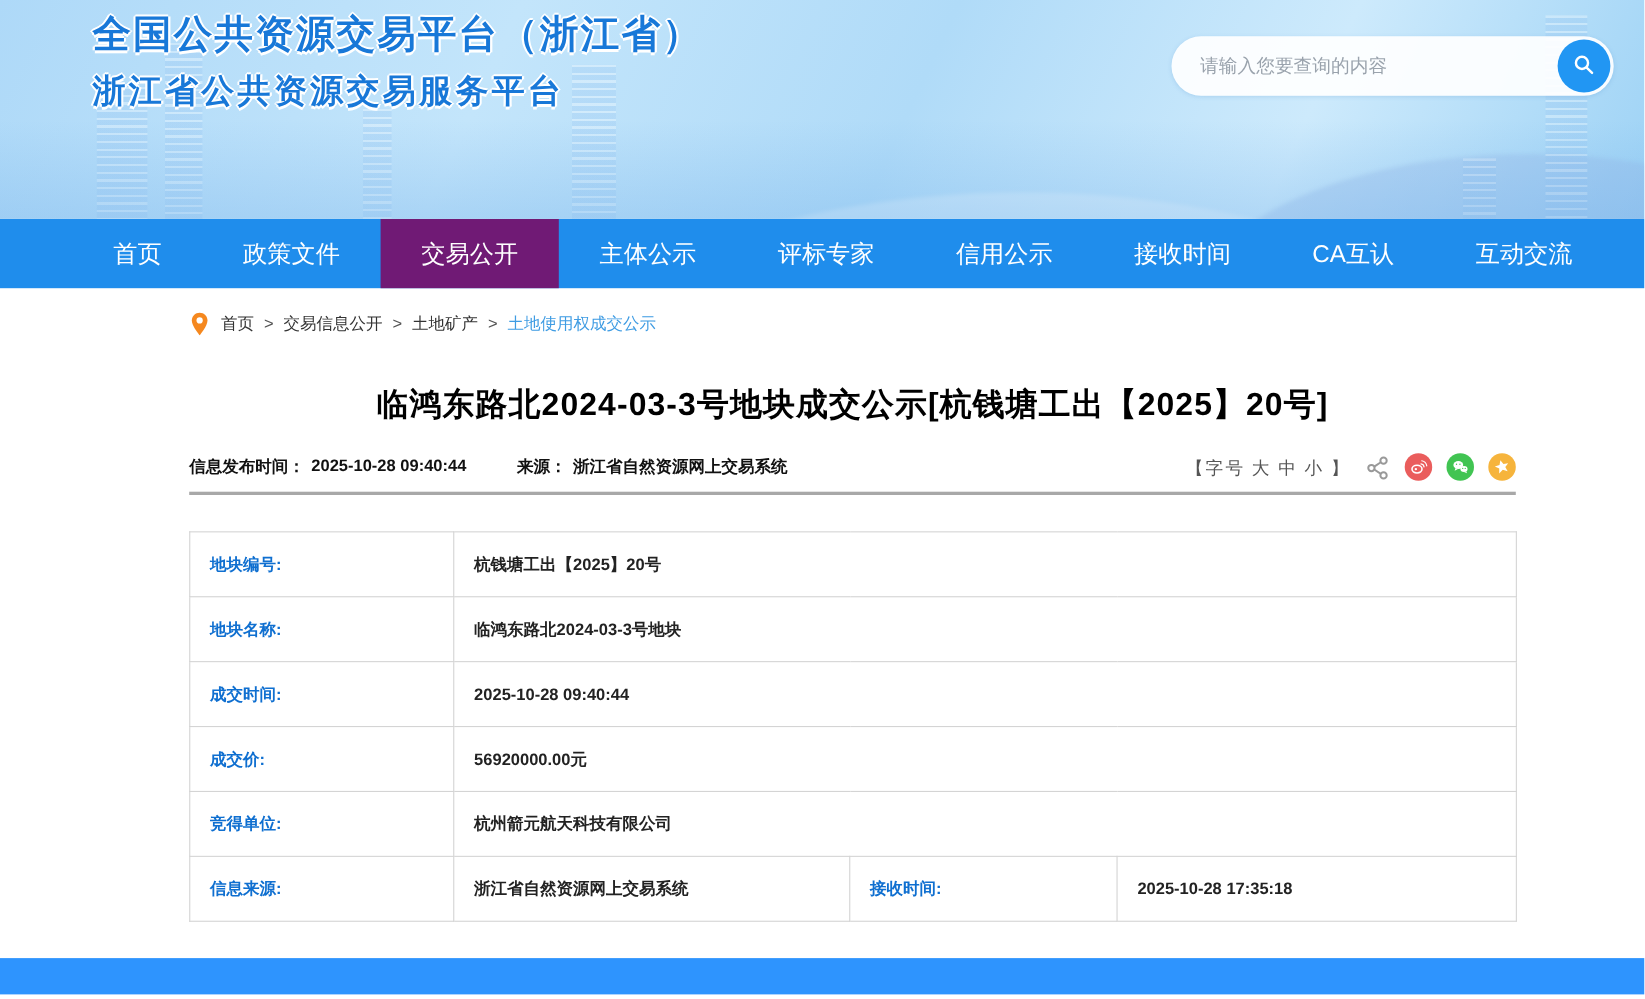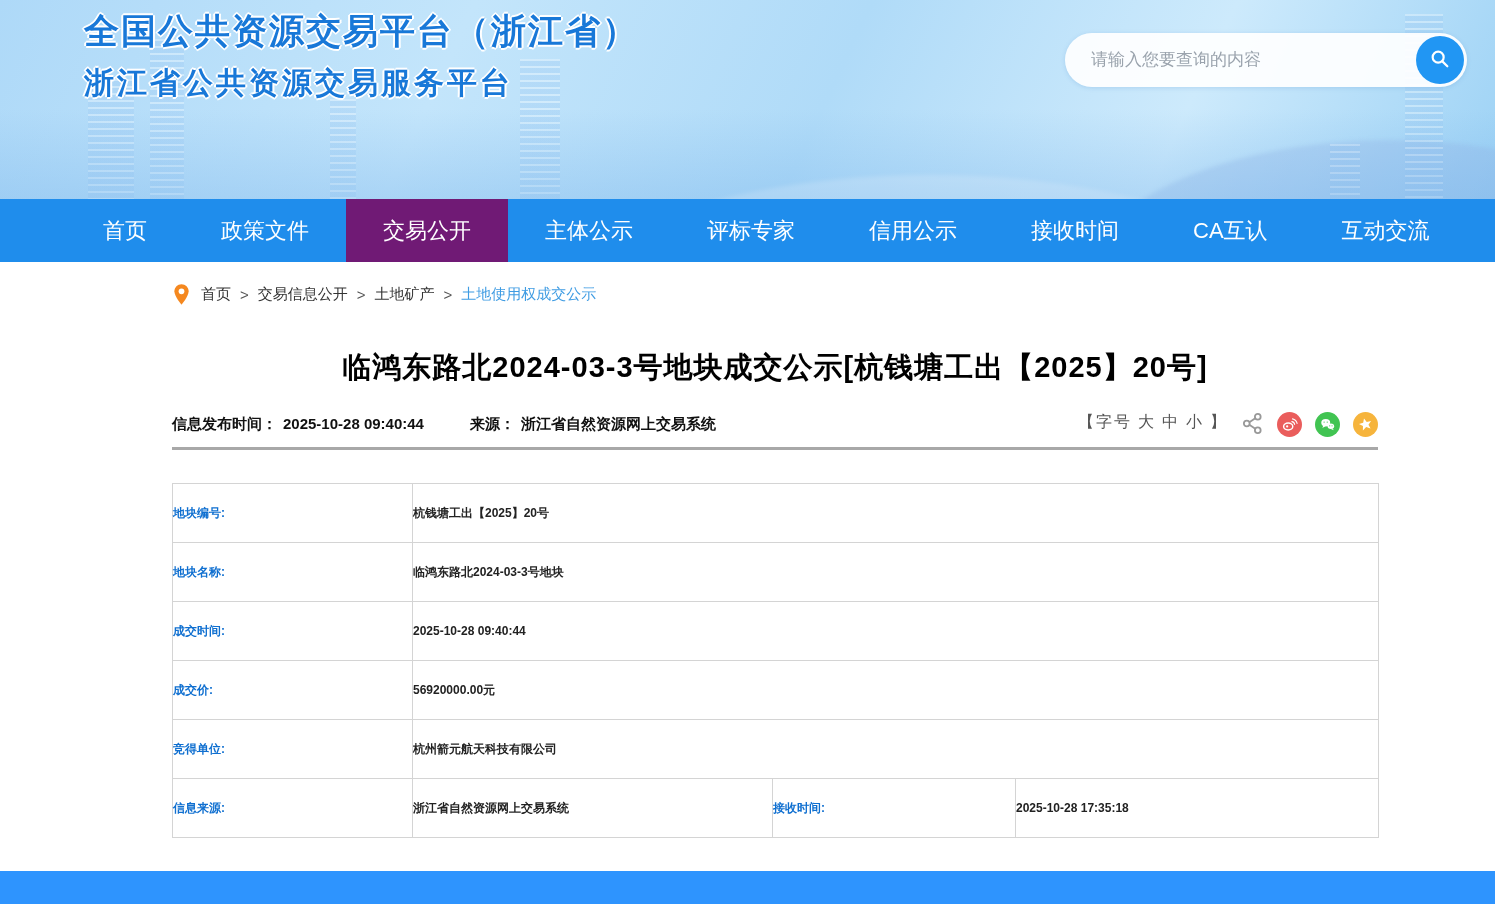--- a/index.html
+++ b/index.html
@@ -53,36 +53,36 @@
   .crumb { cursor:pointer; }
   .crumb.current { color:#3f9ce3; }
   .pin { margin-right:10px; display:flex; align-items:center; }
 
   .article-title { text-align:center; font-size:29px; font-weight:bold; color:#000;
     margin-top:40px; letter-spacing:1px; }
 
   .meta-bar { display:flex; align-items:center; margin-top:24px; font-size:15px; }
   .meta-left { display:flex; align-items:flex-start; gap:6px; font-weight:bold; color:#111; }
   .meta-gap { width:34px; }
-  .meta-right { margin-left:auto; display:flex; align-items:flex-start; gap:13px; }
+  .meta-right { margin-left:auto; display:flex; align-items:flex-end; gap:13px; }
   .fontsize-widget { color:#555; font-size:16px; letter-spacing:2px; display:flex; gap:6px; }
   .fontsize-widget span { cursor:pointer; }
   .icon-circle { width:25px; height:25px; border-radius:50%; display:flex; align-items:center;
     justify-content:center; cursor:pointer; }
   .ic-weibo { background:#ea5d5c; }
   .ic-wechat { background:#41c452; }
   .ic-star { background:#f6b43c; }
   .share-plain { cursor:pointer; display:flex; align-items:center; }
 
   .separator { height:3px; background:#a8a8a8; margin-top:10px; }
 
   
   table.info { border-collapse:collapse; width:1206px; margin-top:33px; table-layout:fixed; }
-  table.info td { border:1px solid #d4d4d4; height:59px; 
-    font-size:12px; font-weight:bold; vertical-align:middle; }
+  table.info td { border:1px solid #d4d4d4; height:59px; padding-left:18px;
+    font-size:15px; font-weight:bold; vertical-align:middle; }
   td.lbl { color:#0f6fd0; }
   td.val { color:#222; }
 
   
   .footer-bar { width:100%; height:33px; background:#2e94fe; margin-top:33px; }
 </style>
 </head>
 <body>
 
 <div class="header">

